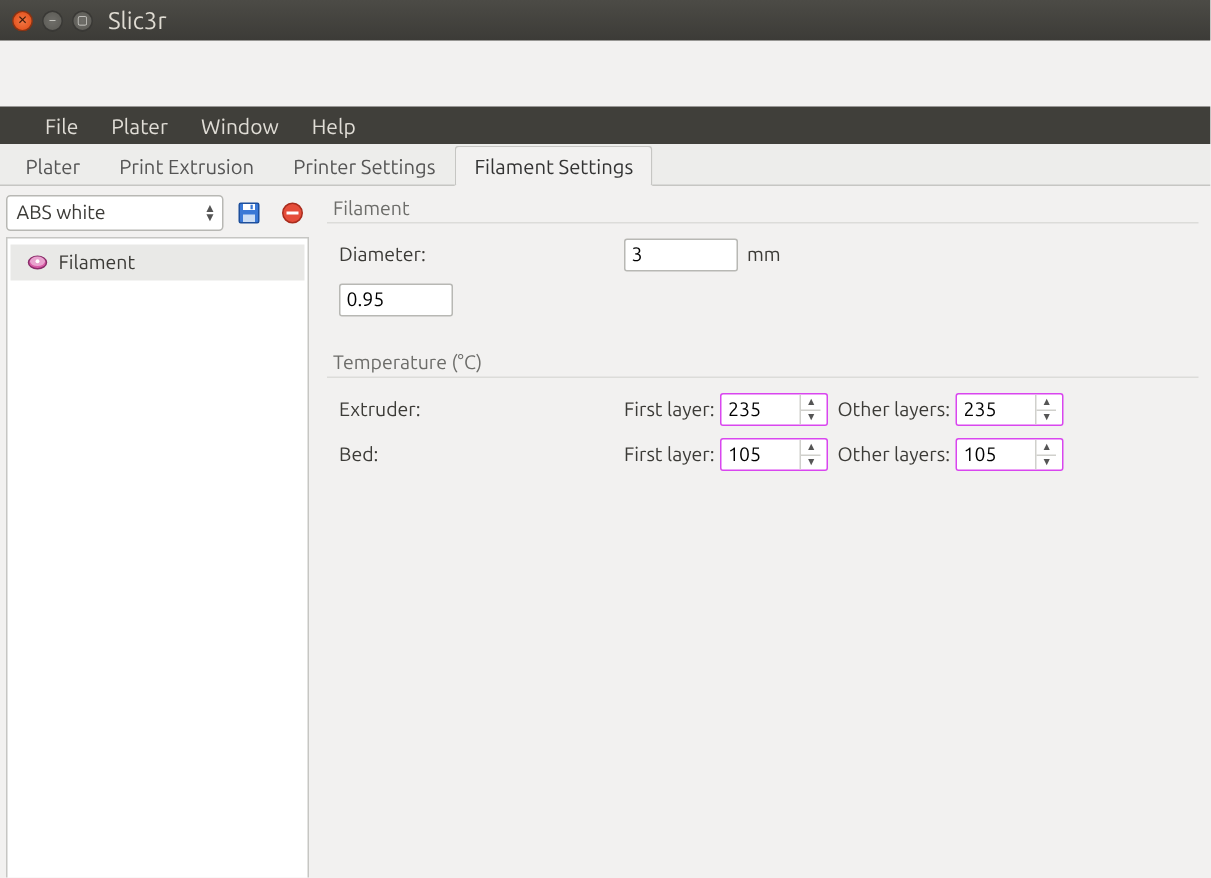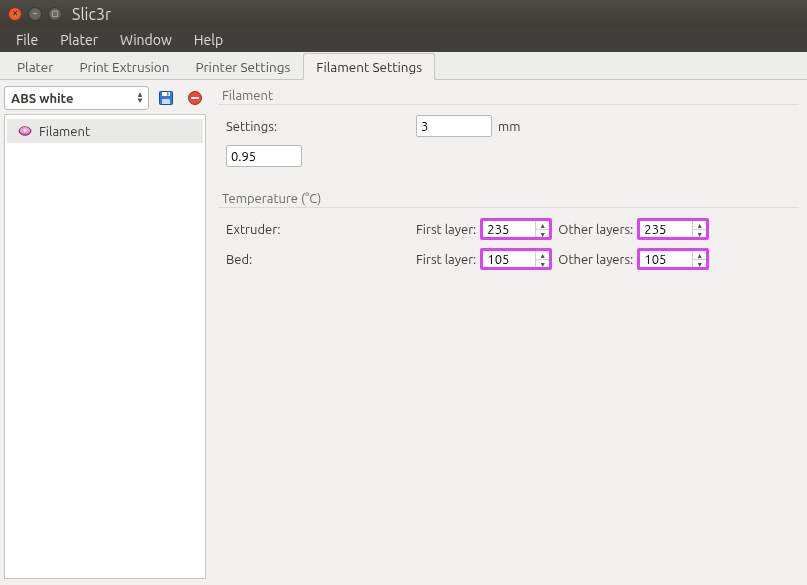--- a/index.html
+++ b/index.html
@@ -7,50 +7,50 @@
   
   .titlebar { height: 27px; background: linear-gradient(#4c4b46, #3c3b37); display: flex; align-items: center; padding-left: 8px; }
   .tb-buttons { display: flex; gap: 6px; margin-right: 10px; }
   .tb-btn { width: 14px; height: 14px; border-radius: 50%; border: 1px solid rgba(0,0,0,.4); display: flex; align-items: center; justify-content: center; }
   .tb-close { background: radial-gradient(#f07746,#e24912); }
   .tb-min, .tb-max { background: radial-gradient(#6f6e69,#5a5954); }
   .tb-title { color: #dfdbd2; font-weight: normal; font-size: 16px; }
   .tb-glyph { color: #3a1a0a; font-size: 8px; line-height: 1; }
   .tb-glyph-g { color: #d8d7d2; font-size: 8px; line-height: 1; }
   
-  .menubar { height: 25px; background: #403f3a; display: flex; align-items: center; padding-left: 6px; gap: 2px; }
+  .menubar { height: 25px; background: #403f3a; display: flex; align-items: center; padding-left: 20px; gap: 2px; margin-top: 44px; }
   .menu-item { color: #e0ddd6; padding: 3px 10px; font-size: 14px; }
   
   .tabrow { height: 28px; background: #ededeb; display: flex; align-items: flex-end; border-bottom: 1px solid #c6c6c3; padding-left: 4px; padding-top: 4px; }
   .tab { padding: 5px 12px 4px; color: #555; border: 1px solid transparent; font-size: 13.5px; position: relative; top: 1px; }
   .tab.active { background: #f2f1f0; border: 1px solid #c6c6c3; border-bottom-color: #f2f1f0; border-radius: 3px 3px 0 0; color: #333; }
   
   .body { display: flex; height: calc(585px - 27px - 25px - 28px); background: #f2f1f0; }
   .leftcol { width: 210px; padding: 6px 4px; display: flex; flex-direction: column; gap: 4px; }
   .rightcol { flex: 1; padding: 4px 8px; }
   
   .preset-row { display: flex; gap: 6px; align-items: center; }
-  .combo { display: flex; align-items: center; background: #fff; border: 1px solid #b8b8b4; border-radius: 3px; height: 24px; width: 154px; padding: 0 4px 0 6px; justify-content: space-between; font-weight: bold; }
+  .combo { display: flex; align-items: center; background: #fff; border: 1px solid #b8b8b4; border-radius: 3px; height: 24px; width: 154px; padding: 0 4px 0 6px; justify-content: space-between; }
   .combo-spin { display: flex; flex-direction: column; gap: 0; line-height: 6px; color: #555; font-size: 8px; }
   .iconbtn { width: 24px; height: 24px; border-radius: 3px; display: flex; align-items: center; justify-content: center; border: 1px solid transparent; }
   
   .tree { background: #fff; border: 1px solid #c6c6c3; flex: 1; padding: 4px 2px; }
   .tree-item { display: flex; align-items: center; gap: 6px; padding: 4px 10px; }
   .tree-item.sel { background: #e9e9e7; }
   .tree-icon { width: 16px; height: 16px; display: flex; align-items: center; justify-content: center; }
   
   .group { margin-bottom: 14px; }
   .group-label { color: #6d6d6a; padding: 4px 0 2px 4px; border-bottom: 1px solid #dcdcd9; margin-bottom: 8px; }
   .formrow { display: flex; align-items: center; padding: 2px 4px 6px 8px; }
   .formrow .lbl { width: 190px; color: #3c3b37; }
   .input { background: #fff; border: 1px solid #b8b8b4; border-radius: 2px; height: 22px; padding: 0 4px; display: flex; align-items: center; min-width: 0; }
   .input input { border: none; outline: none; width: 100%; font-size: 13px; background: transparent; }
   .unit { margin-left: 6px; color: #3c3b37; }
   .sub-lbl { color: #3c3b37; margin-right: 4px; }
-  .spin { display: flex; align-items: stretch; background: #fff; border: 3px solid #d946ef; border-radius: 2px; height: 22px; }
+  .spin { display: flex; align-items: stretch; background: #fff; border: 1px solid #d946ef; border-radius: 2px; height: 22px; }
   .spin input { border: none; outline: none; width: 52px; padding: 0 4px; font-size: 13px; background: transparent; }
   .spin .btns { width: 14px; display: flex; flex-direction: column; border-left: 1px solid #d0d0cc; }
   .spin .btns div { flex: 1; display: flex; align-items: center; justify-content: center; font-size: 7px; color: #555; }
   .spin .btns div:first-child { border-bottom: 1px solid #d0d0cc; }
   .w76 { width: 76px; }
   .w72 { width: 72px; }
   svg { display: block; }
 </style>
 </head>
 <body>
@@ -123,21 +123,21 @@
       </div>
     </div>
   </div>
 
   <div class="rightcol">
 
     <div class="group">
       <div class="group-label">Filament</div>
 
       <div class="formrow">
-        <div class="lbl">Settings:</div>
+        <div class="lbl">Diameter:</div>
         <div class="input w76">
           <input type="text" value="3" style="">
         </div>
         <span class="unit">mm</span>
       </div>
 
       <div class="formrow">
         <div class="input w76">
           <input type="text" value="0.95" style="">
         </div>

